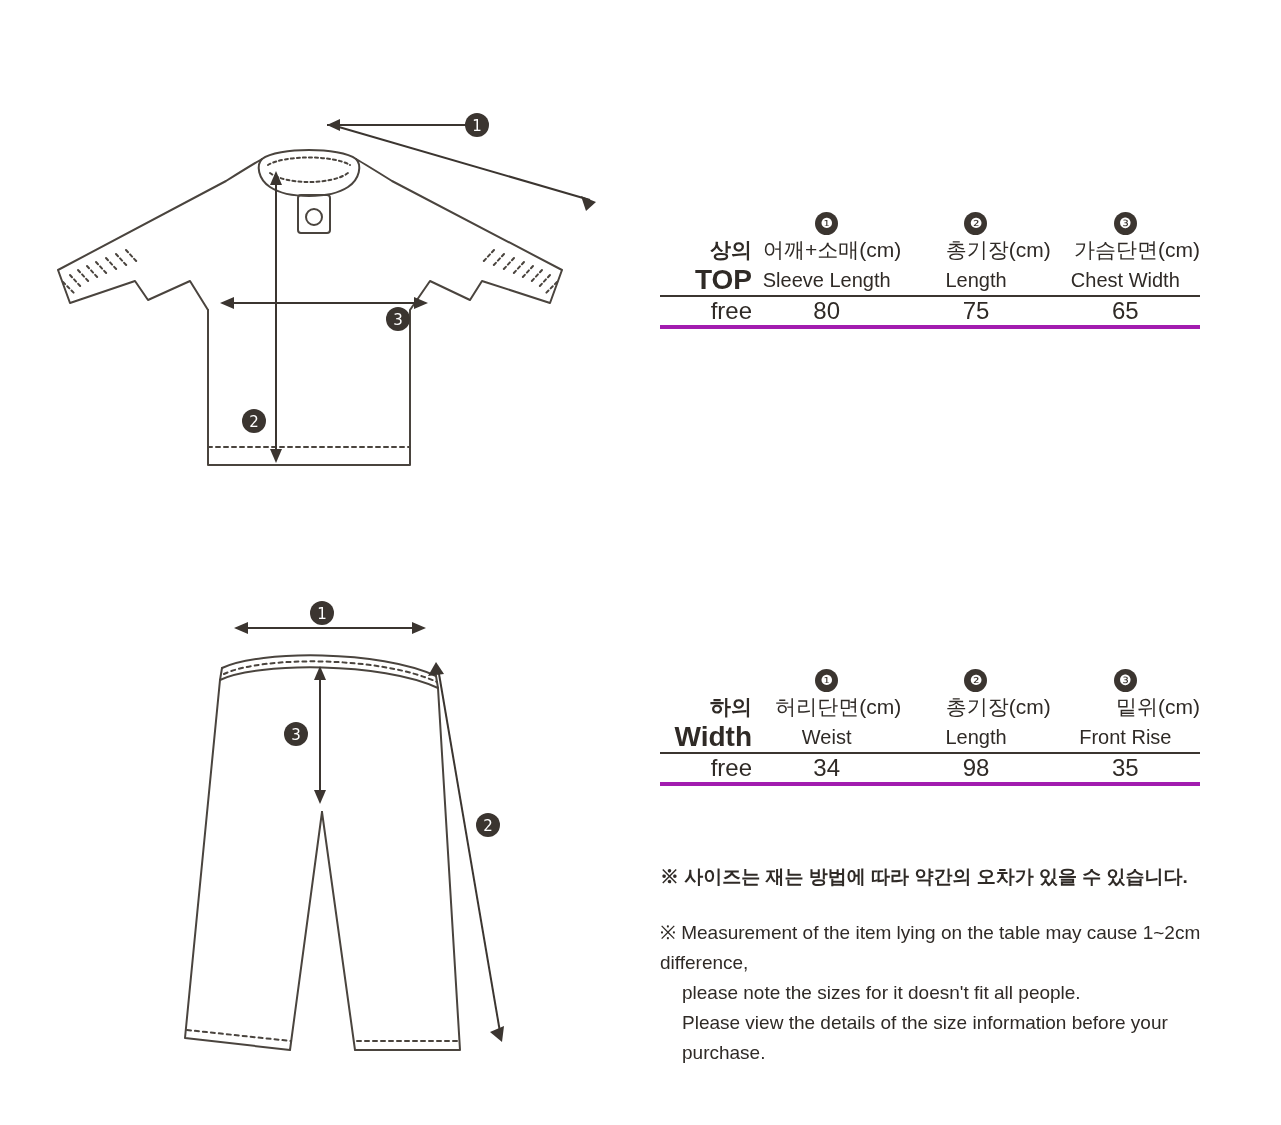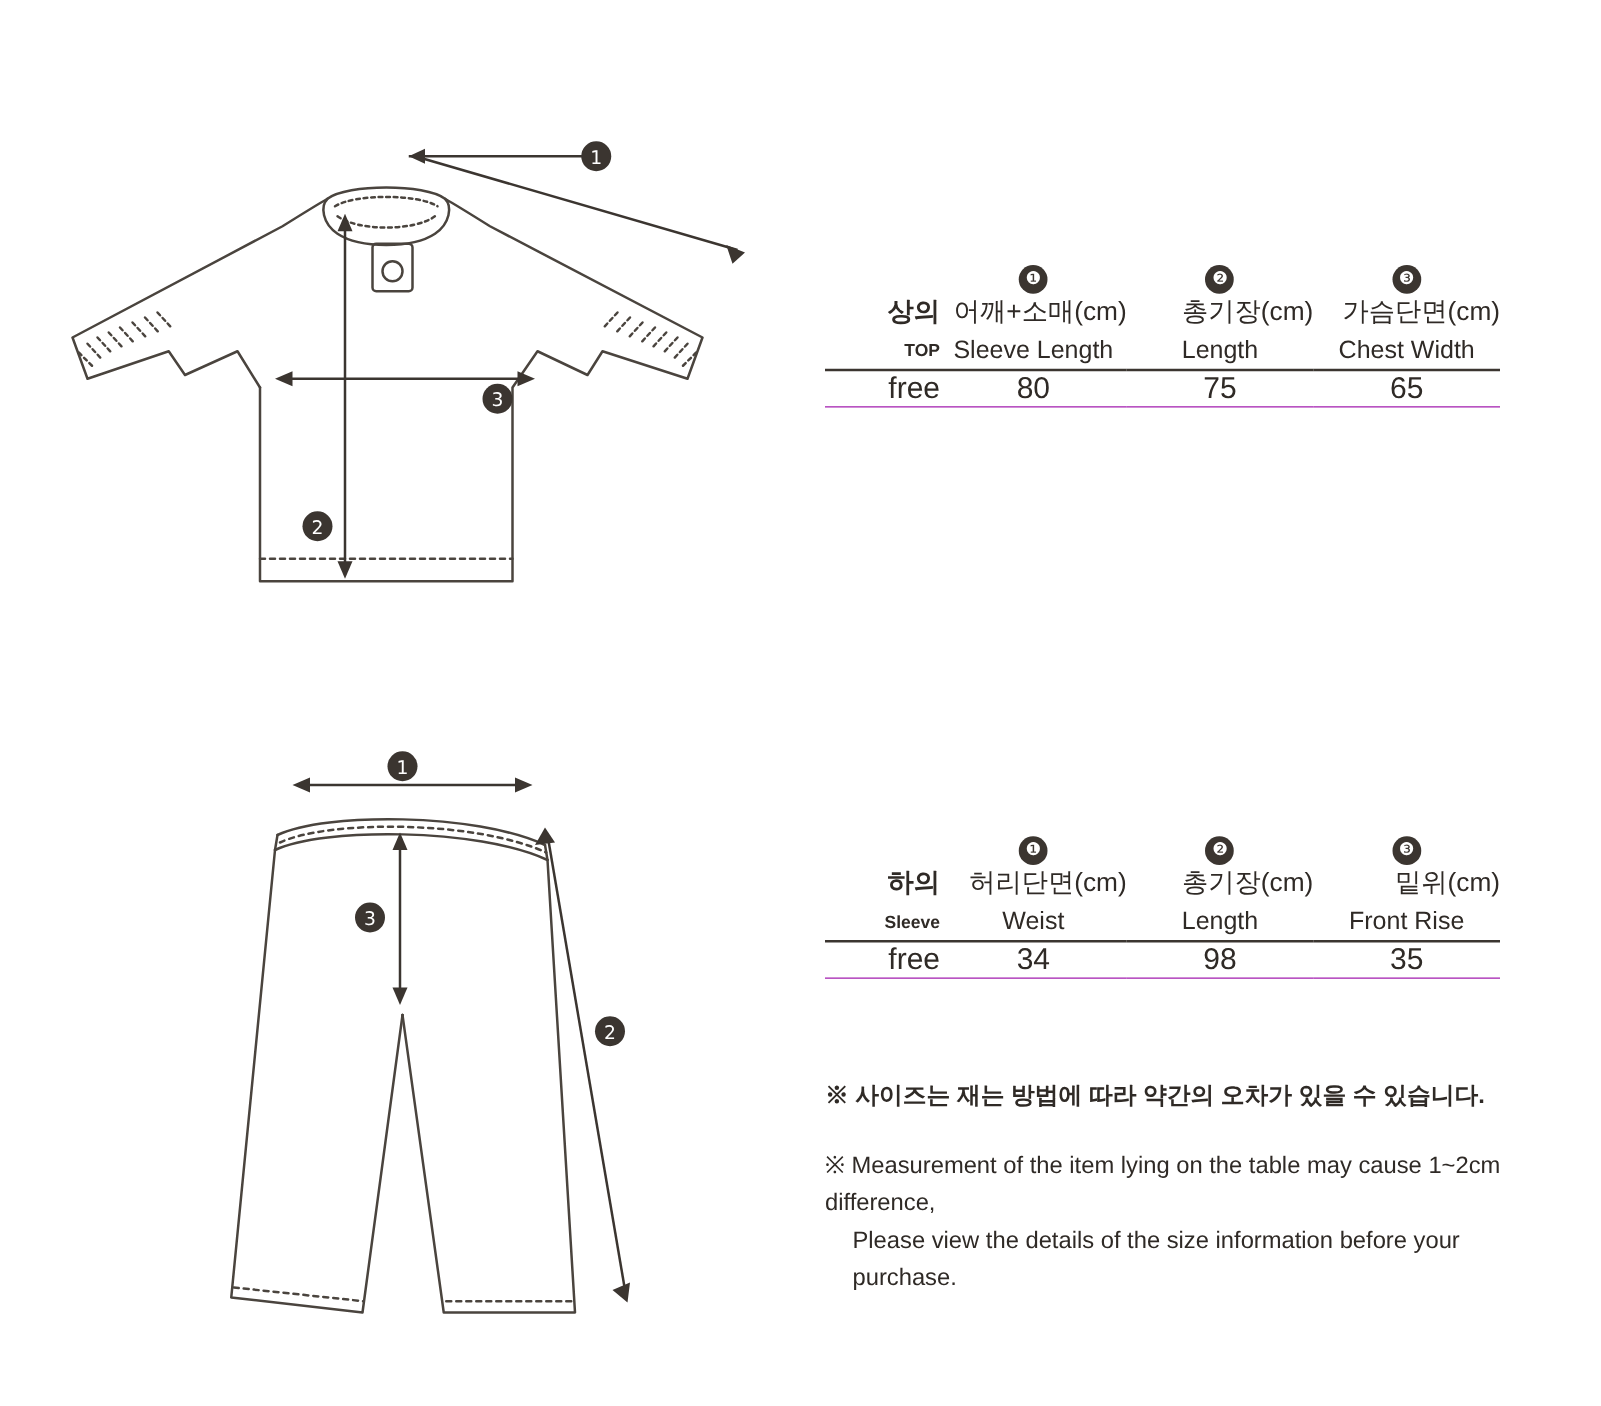--- a/index.html
+++ b/index.html
@@ -76,35 +76,35 @@
     font-size: 20px;
     line-height: 30px;
     font-weight: 400;
   }
   .cat-kr {
     font-size: 21px;
     font-weight: 700;
     line-height: 30px;
   }
   .cat-en {
-    font-size: 14px;
+    font-size: 28px;
     font-weight: 700;
     line-height: 30px;
   }
   .head-cell { padding-bottom: 14px; }
   .rule-row td {
     border-top: 2px solid #3b3530;
     height: 0;
     padding: 0;
   }
   .value-row td {
     font-size: 24px;
     padding-top: 14px;
     padding-bottom: 16px;
-    border-bottom: 1px solid #a21caf;
+    border-bottom: 4px solid #a21caf;
   }
   .value-row td.cat {
     font-size: 24px;
     text-align: left;
     padding-left: 6px;
   }
 
   
   .notes {
     position: absolute;
@@ -304,21 +304,21 @@
       <tbody>
         <tr class="badge-row">
           <td class="cat"></td>
           <td><span class="badge">❶</span></td>
           <td><span class="badge">❷</span></td>
           <td><span class="badge">❸</span></td>
         </tr>
         <tr>
           <td class="cat head-cell">
             <div class="cat-kr">하의</div>
-            <div class="cat-en">Sleeve</div>
+            <div class="cat-en">Width</div>
           </td>
           <td class="head-cell">
             <div class="hdr-kr">허리단면(cm)</div>
             <div class="hdr-en">Weist</div>
           </td>
           <td class="head-cell">
             <div class="hdr-kr">총기장(cm)</div>
             <div class="hdr-en">Length</div>
           </td>
           <td class="head-cell">
@@ -338,17 +338,18 @@
       </tbody>
     </table>
   </div>
 
   <div class="notes">
     <div class="kr-block">
       <p>※ 사이즈는 재는 방법에 따라 약간의 오차가 있을 수 있습니다.</p>
     </div>
     <div class="en-block">
       <p>※ Measurement of the item lying on the table may cause 1~2cm difference,</p>
+      <p class="indent">please note the sizes for it doesn't fit all people.</p>
       <p class="indent">Please view the details of the size information before your purchase.</p>
     </div>
   </div>
 
 </div>
 
 </body></html>

